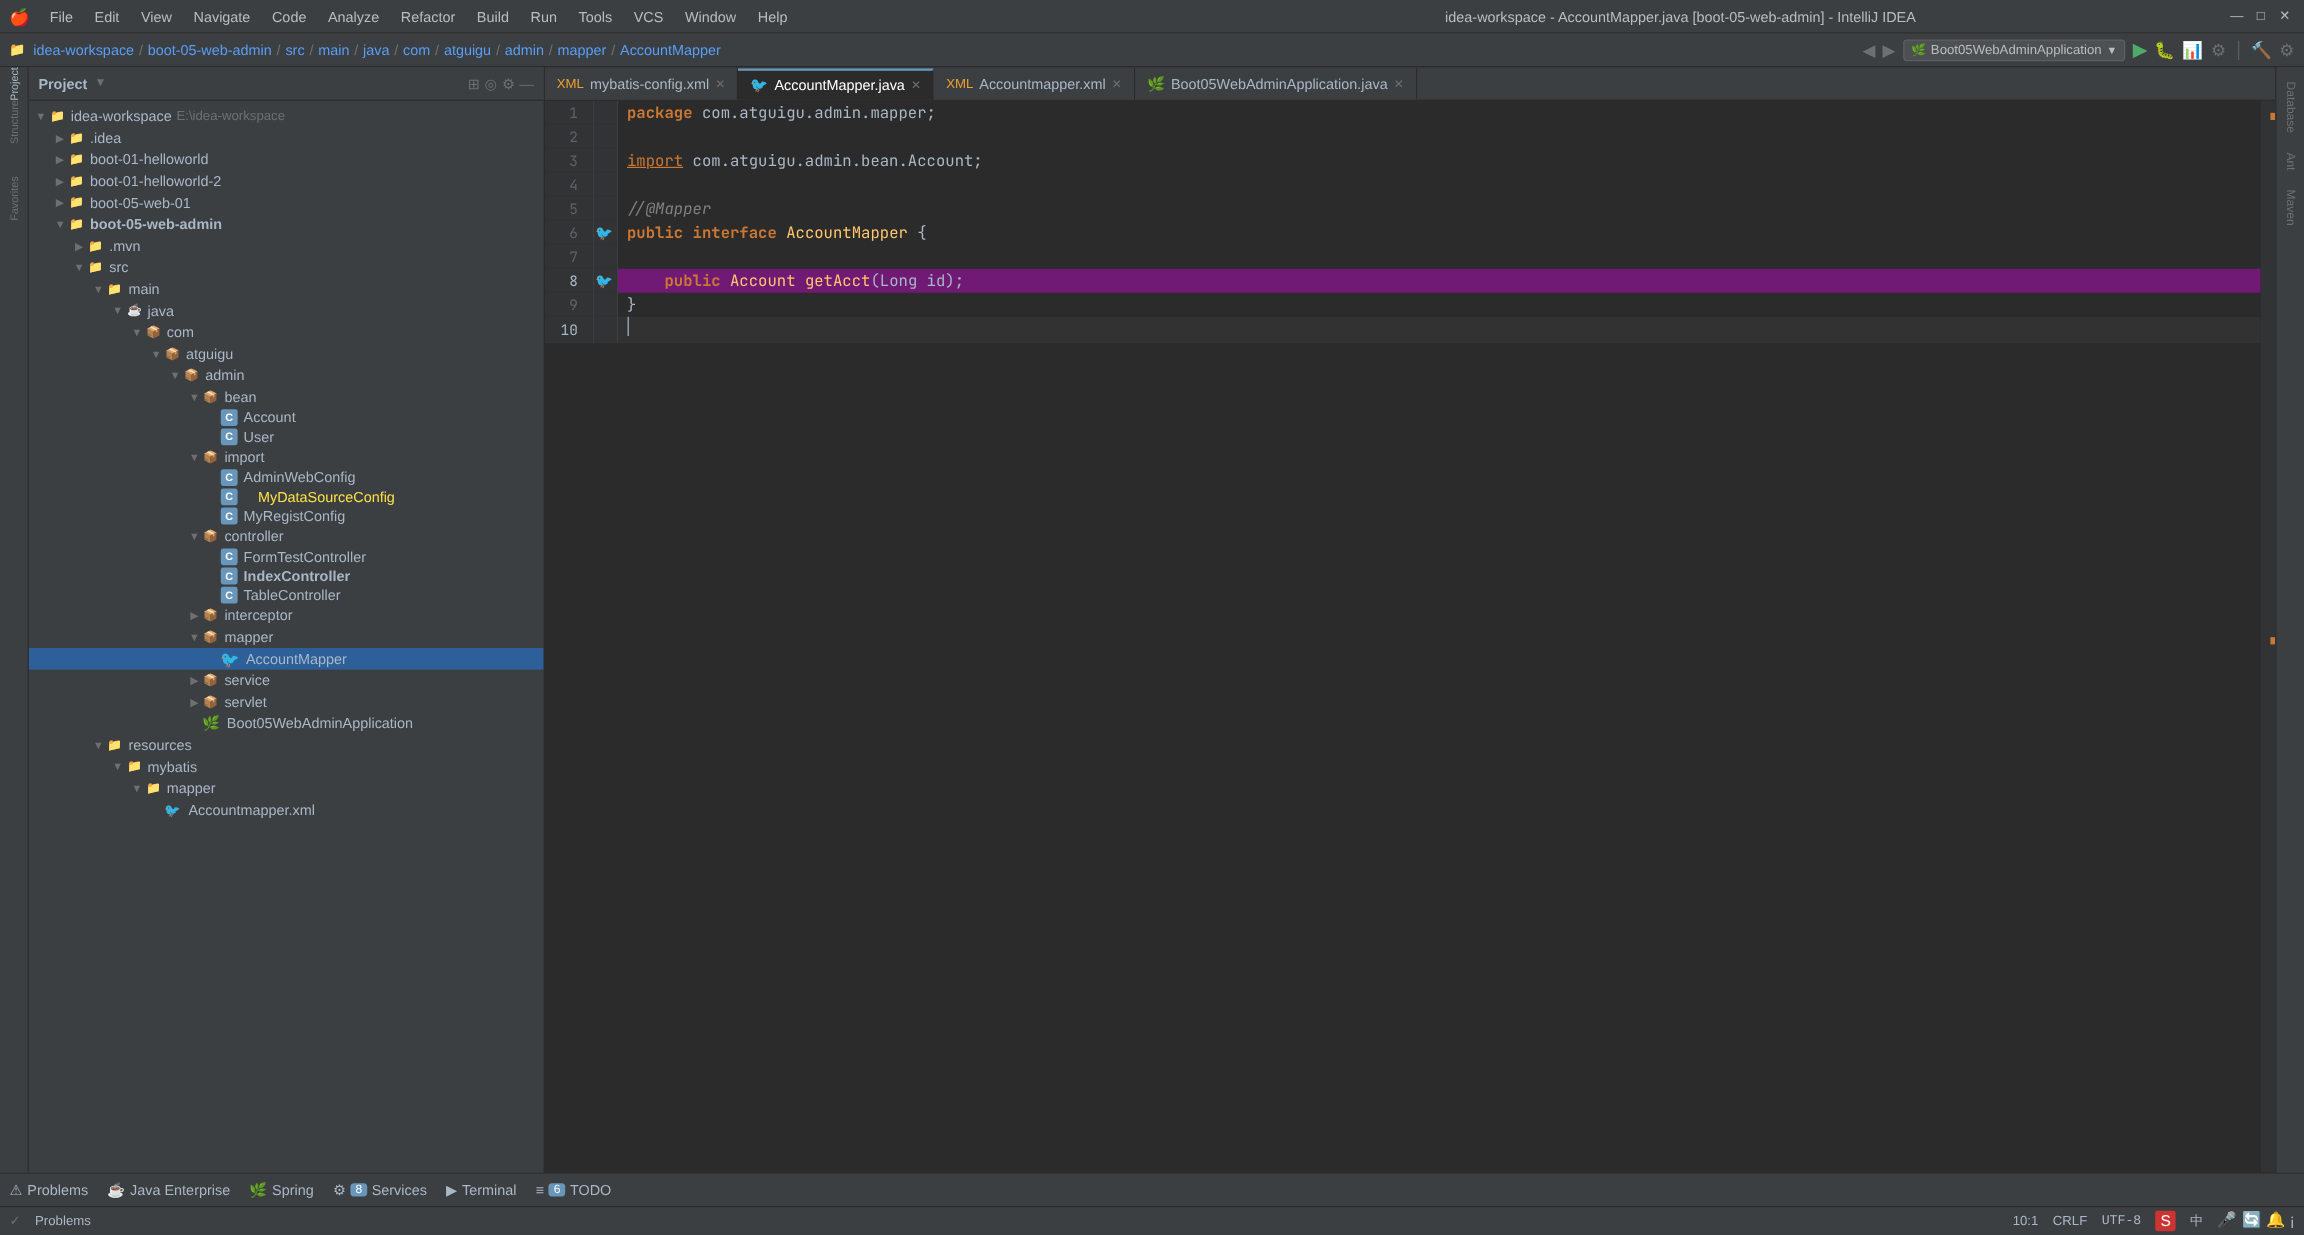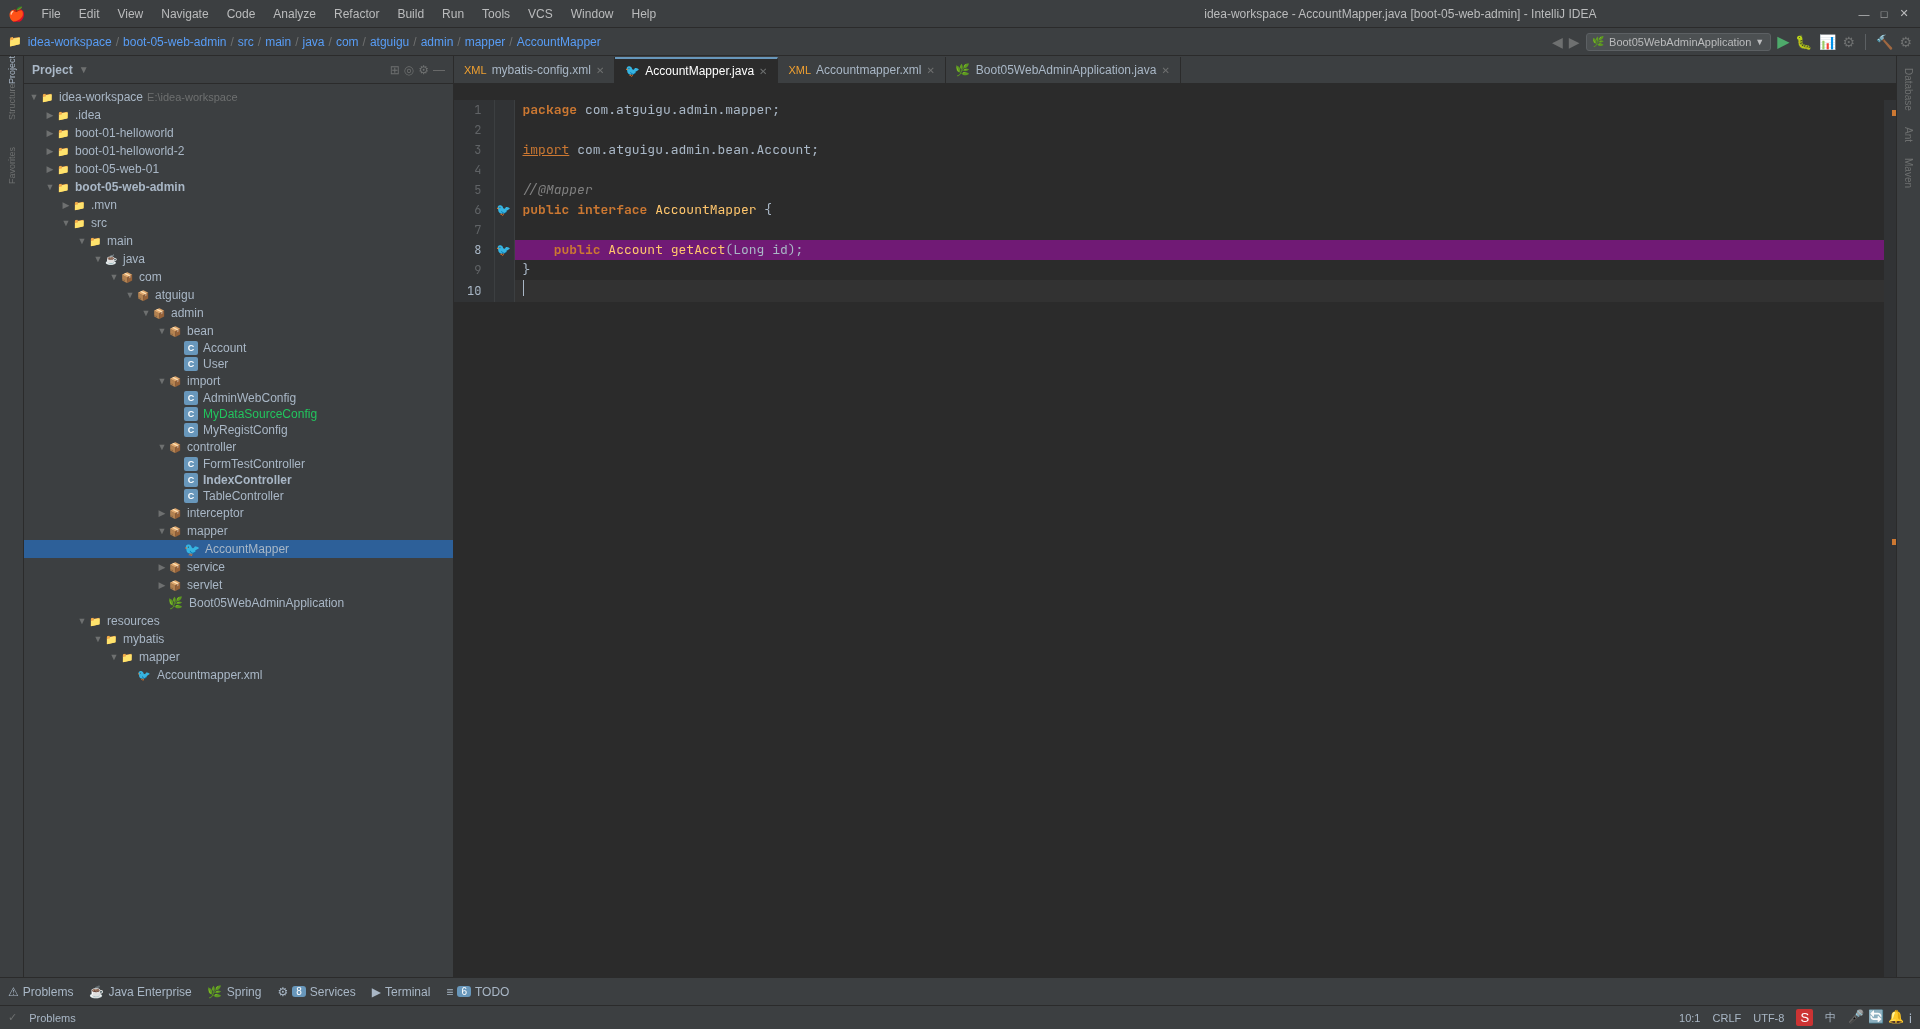--- a/index.html
+++ b/index.html
@@ -119,21 +119,20 @@
     }
     .tab .tab-close { font-size: 10px; color: #6e7070; cursor: pointer; }
 
     
     #editor-area {
       flex: 1;
       background: #2b2b2b;
       display: flex;
       flex-direction: column;
       overflow: hidden;
-      gap: 16px;
     }
 
     #code-editor {
       flex: 1;
       overflow: auto;
       font-family: 'JetBrains Mono', 'Consolas', 'Courier New', monospace;
       font-size: 13px;
       line-height: 20px;
       background: #2b2b2b;
     }
@@ -410,21 +409,21 @@
 
       <div class="tree-item" style="padding-left:148px;">
         <span class="tree-arrow" style="visibility:hidden;">▶</span>
         <span class="tree-icon icon-class-c">C</span>
         <span class="tree-label" style="margin-left:2px;">AdminWebConfig</span>
       </div>
 
       <div class="tree-item" style="padding-left:148px;">
         <span class="tree-arrow" style="visibility:hidden;">▶</span>
         <span class="tree-icon icon-class-c">C</span>
-        <span class="tree-label" style="margin-left:2px; color:#22c55e;">MyDataSourceConfig</span>
+        <span class="tree-label" style="margin-left:14px; color:#fde047;">MyDataSourceConfig</span>
       </div>
 
       <div class="tree-item" style="padding-left:148px;">
         <span class="tree-arrow" style="visibility:hidden;">▶</span>
         <span class="tree-icon icon-class-c">C</span>
         <span class="tree-label" style="margin-left:2px;">MyRegistConfig</span>
       </div>
 
       <div class="tree-item" style="padding-left:132px;">
         <span class="tree-arrow">▼</span>
@@ -647,21 +646,21 @@
     <span class="badge">6</span>
     <span>TODO</span>
   </div>
 </div>
 
 <div id="status-bar">
   <span style="color:#6e7070; font-size:11px;">✓</span>
   <span style="cursor:pointer;">Problems</span>
   <span style="margin-left:auto;">10:1</span>
   <span style="cursor:pointer;">CRLF</span>
-  <span style="cursor:pointer;">UTF-8</span>
+  <span style="cursor:pointer;font-family:Liberation Mono, monospace;">UTF-8</span>
   <span style="font-size:13px; background:#cc3333; color:white; padding:1px 4px; border-radius:2px;">S</span>
   <span style="font-size:11px;">中</span>
   <span style="display:flex; gap:4px; font-size:13px;">
     <span style="cursor:pointer;">🎤</span>
     <span style="cursor:pointer;">🔄</span>
     <span style="cursor:pointer;">🔔</span>
     <span style="cursor:pointer;">ℹ</span>
   </span>
 </div>
 

